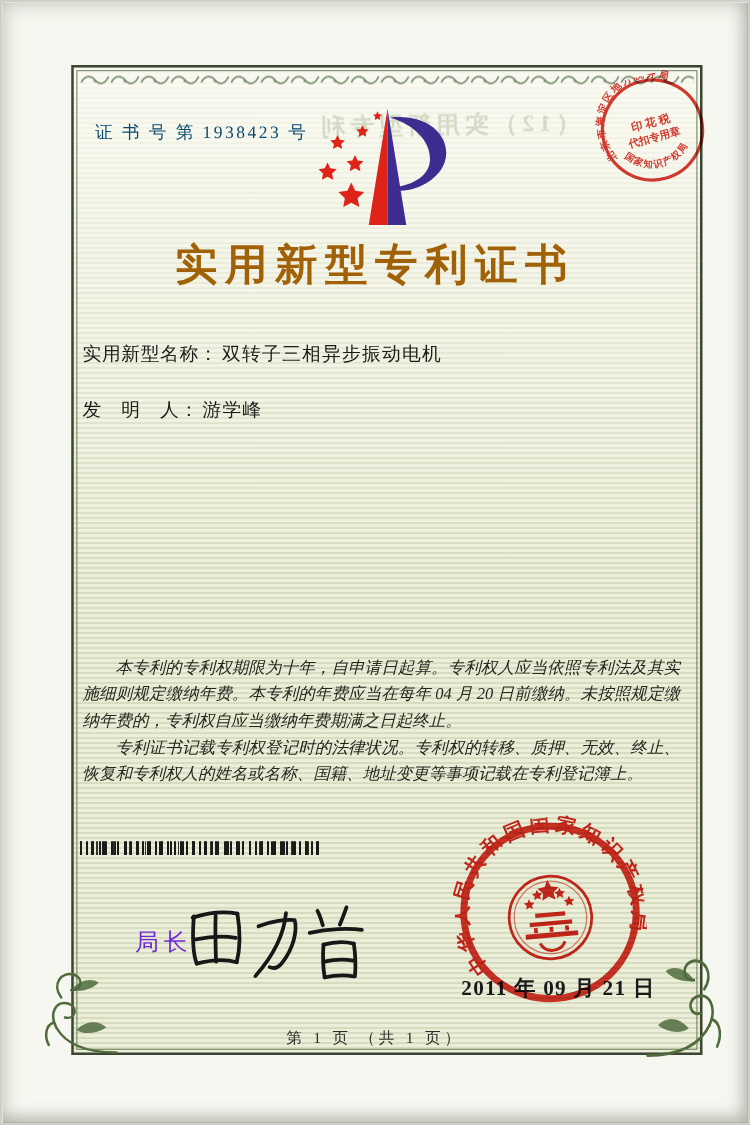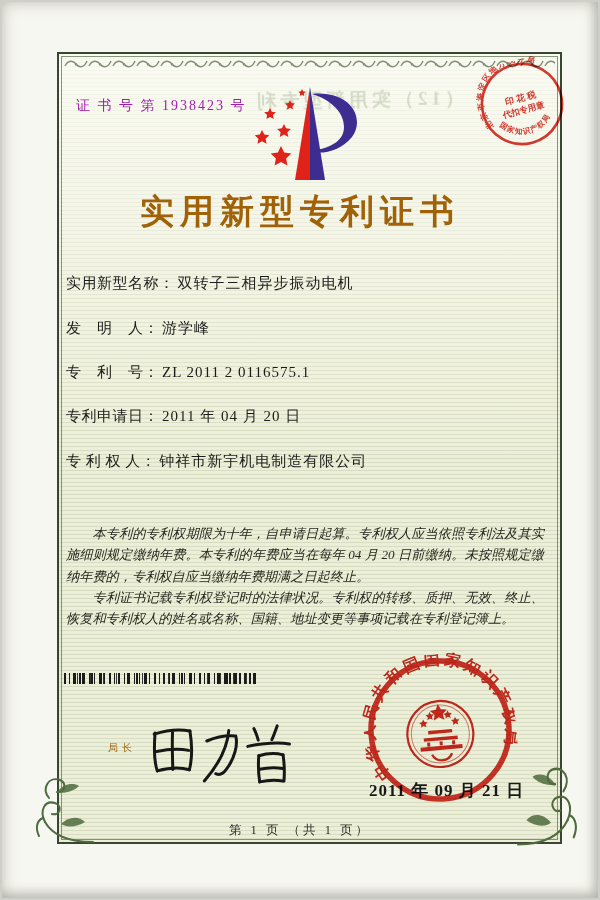--- a/index.html
+++ b/index.html
@@ -17,21 +17,21 @@
     box-sizing:border-box;border:2px solid #3a4533;
     background-color:#edeeda;
     background-image:
       linear-gradient(180deg, rgba(253,253,248,.8), rgba(253,253,248,0) 52%),
       repeating-linear-gradient(180deg, rgba(135,158,98,.22) 0 1px, rgba(0,0,0,0) 1px 4px);
   }
   .frame::after{
     content:"";position:absolute;inset:2px;border:1px solid rgba(95,115,75,.75);pointer-events:none;
   }
   .abs{position:absolute;}
-  .cert-no{left:74px;top:95px;font-size:14px;letter-spacing:2px;color:#a21caf;}
+  .cert-no{left:74px;top:95px;font-size:14px;letter-spacing:2px;color:#0c4a6e;}
   .ghost{
     left:252px;top:85px;width:210px;font-size:19px;font-weight:bold;letter-spacing:4px;
     color:rgba(145,165,125,.34);transform:scaleX(-1) rotate(1deg);filter:blur(.6px);
     white-space:nowrap;
   }
   .title{
     left:0;right:0;top:187px;text-align:center;font-size:34px;font-weight:bold;
     letter-spacing:6px;color:#a16207;
   }
   .field{left:64px;font-size:15px;color:#1c1c1a;letter-spacing:.5px;white-space:nowrap;}
@@ -42,21 +42,21 @@
     color:#26261f;font-style:italic;text-align:justify;
   }
   .body-text p{margin:0;text-indent:2em;}
   .barcode{
     left:62px;top:671px;width:193px;height:11px;
     background:
       repeating-linear-gradient(90deg,#1b1b1b 0 1.5px,transparent 1.5px 5px),
       repeating-linear-gradient(90deg,#1b1b1b 0 2px,transparent 2px 9px),
       repeating-linear-gradient(90deg,rgba(20,20,20,.85) 0 1px,transparent 1px 13px);
   }
-  .signer{left:106px;top:739px;font-size:10px;letter-spacing:4px;color:#a16207;}
+  .signer{left:106px;top:739px;font-size:19px;letter-spacing:4px;color:#6d28d9;}
   .sig{left:143px;top:700px;}
   .issue-date{left:367px;top:777px;font-size:17px;font-weight:bold;letter-spacing:1px;color:#19191a;}
   .official-seal{left:362px;top:652px;mix-blend-mode:multiply;transform:rotate(-5deg);}
   .tax-seal{left:476px;top:58px;mix-blend-mode:multiply;transform:rotate(-15deg);opacity:.92;}
   .footer{left:0;right:0;top:820px;text-align:center;font-size:12.5px;letter-spacing:3px;color:#2b2b28;}
   .flourish{color:#4f6b3e;}
   .band{left:62px;top:56px;}
   .sig-strokes path{stroke:#171717;stroke-width:3.1;fill:none;stroke-linecap:round;stroke-linejoin:round;}
 </style>
 </head>
@@ -139,29 +139,20 @@
     <text x="44" y="53" text-anchor="middle" font-size="8.5" font-weight="bold" fill="#d5291f">代扣专用章</text>
   </svg>
 
   <div class="abs title">实用新型专利证书</div>
 
   <div class="abs field f1">
     <span>发　明　人：</span><span class="val">游学峰</span>
   </div>
   <div class="abs field f0">
     <span>实用新型名称：</span><span class="val">双转子三相异步振动电机</span>
-  </div>
-  <div class="abs field f2">
-    <span>专　利　号：</span><span class="val">ZL 2011 2 0116575.1</span>
-  </div>
-  <div class="abs field f3">
-    <span>专利申请日：</span><span class="val">2011 年 04 月 20 日</span>
-  </div>
-  <div class="abs field f4">
-    <span>专 利 权 人：</span><span class="val">钟祥市新宇机电制造有限公司</span>
   </div>
 
   <div class="abs body-text">
     <p>本专利的专利权期限为十年，自申请日起算。专利权人应当依照专利法及其实施细则规定缴纳年费。本专利的年费应当在每年 04 月 20 日前缴纳。未按照规定缴纳年费的，专利权自应当缴纳年费期满之日起终止。</p>
     <p>专利证书记载专利权登记时的法律状况。专利权的转移、质押、无效、终止、恢复和专利权人的姓名或名称、国籍、地址变更等事项记载在专利登记簿上。</p>
   </div>
 
   <div class="abs barcode"></div>
 
   <div class="abs signer">局长</div>

